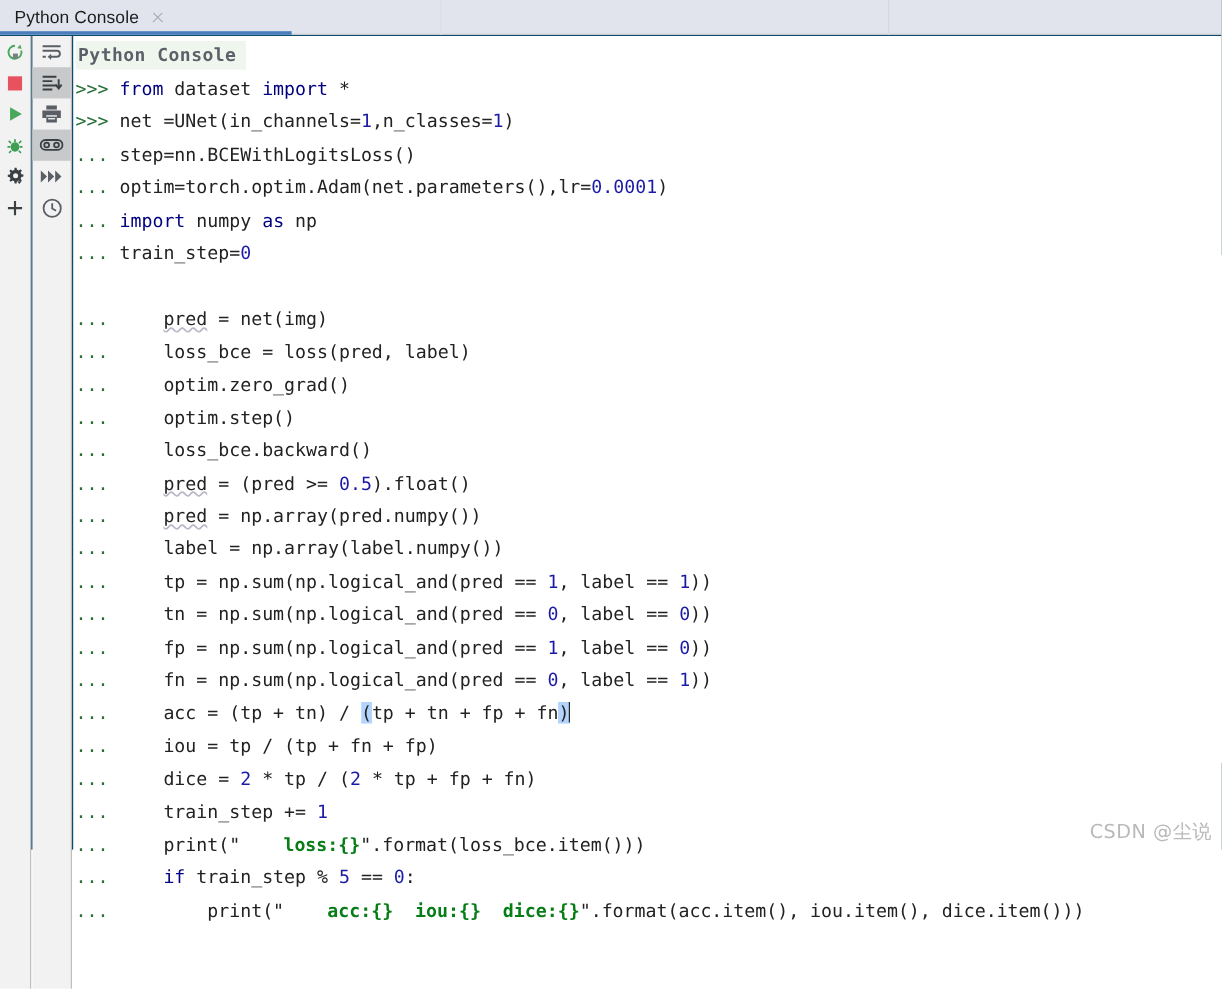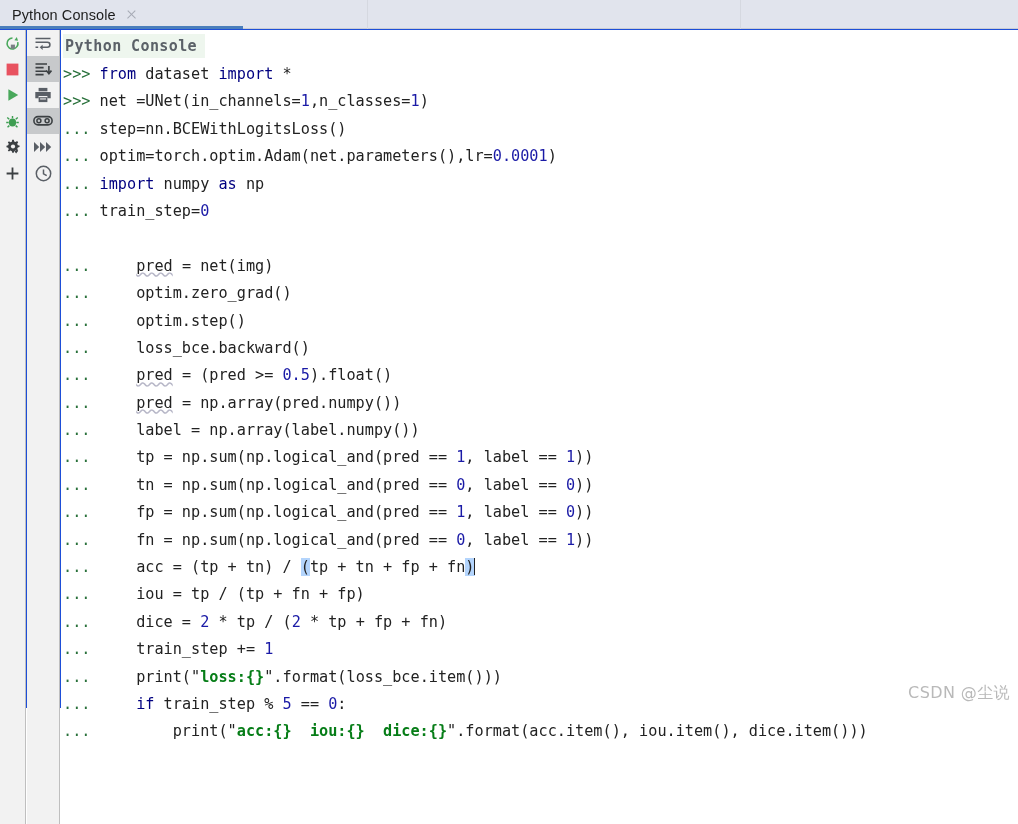--- a/index.html
+++ b/index.html
@@ -8,21 +8,21 @@
     width: 1018px; height: 824px;
     overflow: hidden;
     background: #ffffff;
     font-family: "Liberation Sans", sans-serif;
   }
 
   #app {
     position: relative;
     width: 1018px;
     height: 708px;
-    background: #1d4ed8;
+    background: #0c4a6e;
   }
 
   
   .tabbar {
     position: absolute;
     left: 0; top: 0;
     width: 1018px; height: 29px;
     background: #e1e4ed;
     border-bottom: 1px solid #c9ccd4;
   }
@@ -135,21 +135,21 @@
     line-height: 27.4px;
     white-space: pre;
     font-family: "DejaVu Sans Mono", monospace;
     font-size: 15.2px;
     color: #222222;
     padding-left: 2px;
   }
   .prompt   { color: #28703a; }
   .kw       { color: #000080; font-weight: normal; }
   .num      { color: #1a1aa6; }
-  .str      { color: #067d17; font-weight: bold; }
+  .str      { color: #067d17; font-weight: bold; margin-left: 36px; }
   .q        { color: #222222; }
   .warn     {
     text-decoration: underline wavy #b8b8c8;
     text-decoration-skip-ink: none;
   }
   .brk {
     background: #b3d4fc;
   }
   .caret {
     display: inline-block;
@@ -285,20 +285,21 @@
     </div>
     <div class="codearea" id="codearea">
         <div class="ln"><span class="prompt">&gt;&gt;&gt; </span><span class="kw">from</span><span> dataset </span><span class="kw">import</span><span> *</span></div>
         <div class="ln"><span class="prompt">&gt;&gt;&gt; </span><span>net =UNet(in_channels=</span><span class="num">1</span><span>,n_classes=</span><span class="num">1</span><span>)</span></div>
         <div class="ln"><span class="prompt">... </span><span>step=nn.BCEWithLogitsLoss()</span></div>
         <div class="ln"><span class="prompt">... </span><span>optim=torch.optim.Adam(net.parameters(),lr=</span><span class="num">0.0001</span><span>)</span></div>
         <div class="ln"><span class="prompt">... </span><span class="kw">import</span><span> numpy </span><span class="kw">as</span><span> np</span></div>
         <div class="ln"><span class="prompt">... </span><span>train_step=</span><span class="num">0</span></div>
         <div class="ln"><span class="prompt"></span></div>
         <div class="ln"><span class="prompt">... </span><span>    </span><span class="warn">pred</span><span> = net(img)</span></div>
+        <div class="ln"><span class="prompt">... </span><span>    loss_bce = loss(pred, label)</span></div>
         <div class="ln"><span class="prompt">... </span><span>    optim.zero_grad()</span></div>
         <div class="ln"><span class="prompt">... </span><span>    optim.step()</span></div>
         <div class="ln"><span class="prompt">... </span><span>    loss_bce.backward()</span></div>
         <div class="ln"><span class="prompt">... </span><span>    </span><span class="warn">pred</span><span> = (pred &gt;= </span><span class="num">0.5</span><span>).float()</span></div>
         <div class="ln"><span class="prompt">... </span><span>    </span><span class="warn">pred</span><span> = np.array(pred.numpy())</span></div>
         <div class="ln"><span class="prompt">... </span><span>    label = np.array(label.numpy())</span></div>
         <div class="ln"><span class="prompt">... </span><span>    tp = np.sum(np.logical_and(pred == </span><span class="num">1</span><span>, label == </span><span class="num">1</span><span>))</span></div>
         <div class="ln"><span class="prompt">... </span><span>    tn = np.sum(np.logical_and(pred == </span><span class="num">0</span><span>, label == </span><span class="num">0</span><span>))</span></div>
         <div class="ln"><span class="prompt">... </span><span>    fp = np.sum(np.logical_and(pred == </span><span class="num">1</span><span>, label == </span><span class="num">0</span><span>))</span></div>
         <div class="ln"><span class="prompt">... </span><span>    fn = np.sum(np.logical_and(pred == </span><span class="num">0</span><span>, label == </span><span class="num">1</span><span>))</span></div>

